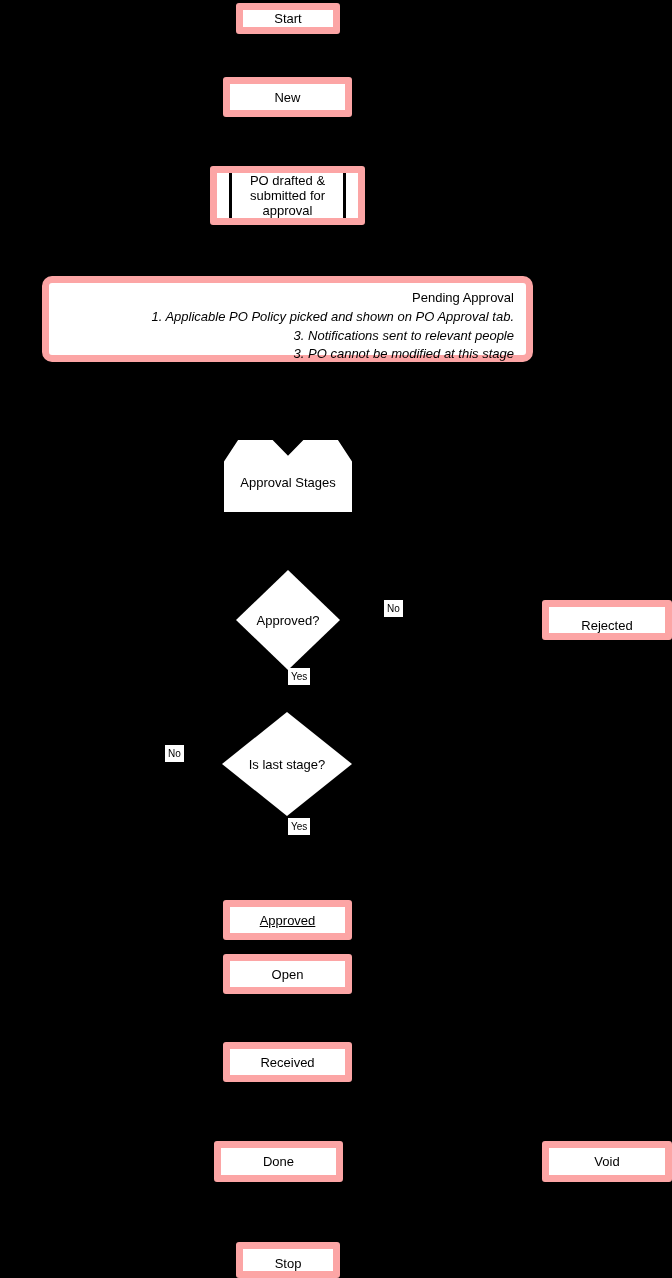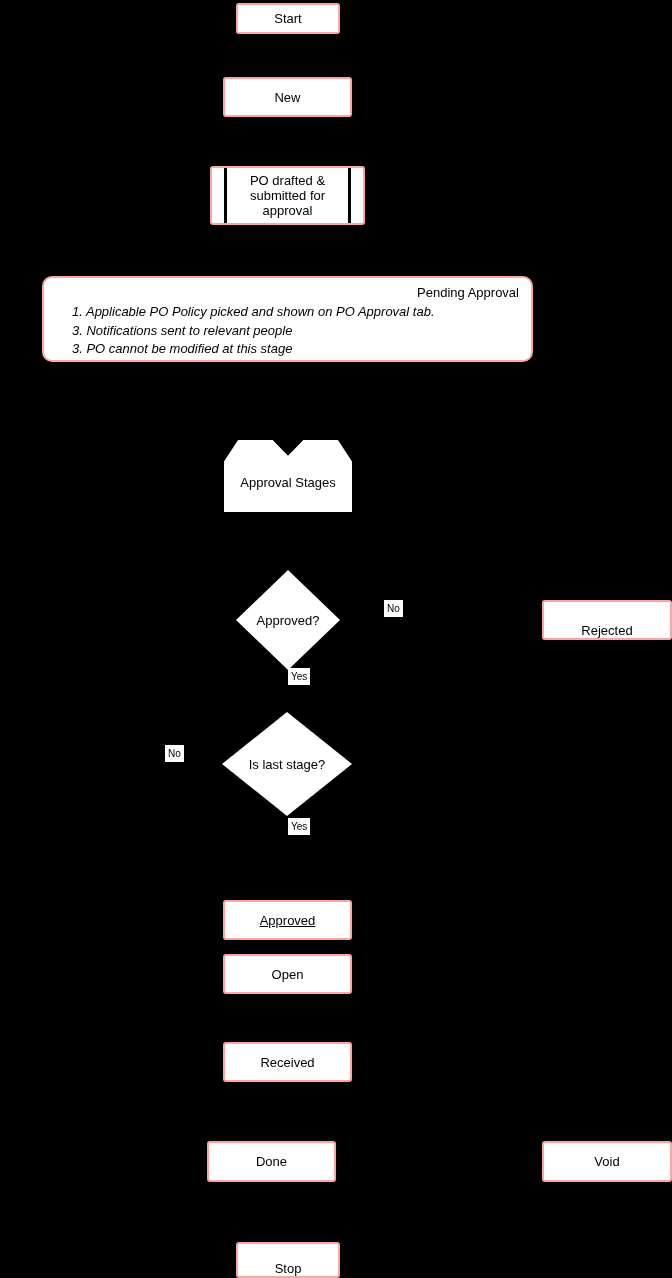--- a/index.html
+++ b/index.html
@@ -16,30 +16,30 @@
     position: absolute;
     background: #ffffff;
     color: #000000;
     display: flex;
     align-items: center;
     justify-content: center;
     text-align: center;
     font-size: 13px;
     line-height: 15px;
     box-sizing: border-box;
-    border: 2px solid #fca5a5;
+    border: 7px solid #fca5a5;
     border-radius: 3px;
   }
   
   .n-start     { left:236px; top:3px;    width:104px; height:31px; }
   .n-new       { left:223px; top:77px;   width:129px; height:40px; }
   .n-approved2 { left:223px; top:900px;  width:129px; height:40px;text-decoration:underline; }
   .n-open      { left:223px; top:954px;  width:129px; height:40px; }
   .n-received  { left:223px; top:1042px; width:129px; height:40px;align-items:center; }
-  .n-done      { left:207px; top:1141px; width:129px; height:41px;align-items:center; }
+  .n-done      { left:214px; top:1141px; width:129px; height:41px;align-items:center; }
   .n-stop      { left:236px; top:1242px; width:104px; height:36px;align-items:flex-end; }
   .n-rejected  { left:542px; top:600px;  width:130px; height:40px;align-items:flex-end; }
   .n-void      { left:542px; top:1141px; width:130px; height:41px; }
 
   
   .n-po { left:210px; top:166px; width:155px; height:59px; padding:0 18px; }
   .n-po .vline {
     position:absolute; top:0; bottom:0; width:3px; background:#000000;
   }
   .n-po .vline.left  { left:12px; }
@@ -59,20 +59,21 @@
     font-weight:normal;
     font-size:13px;
     margin-bottom:3px;
   }
   .n-pending .item {
     font-style: italic;
     font-size: 13px;
     line-height: 18.5px;
     padding-left: 16px;
     white-space: nowrap;
+    text-align: right;
   }
 
   
   .n-stages {
     left:224px; top:440px; width:128px; height:72px;
     border:none; border-radius:0;
     clip-path: polygon(0% 30%, 11% 0%, 38% 0%, 50% 22%, 62% 0%, 89% 0%, 100% 30%, 100% 100%, 0% 100%);
     padding-top: 12px;
   }
 

